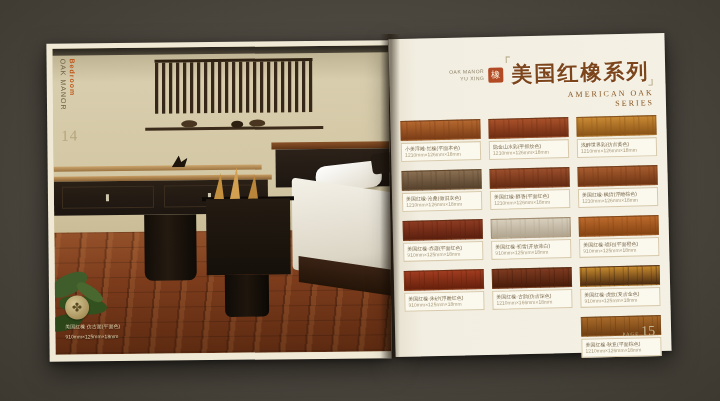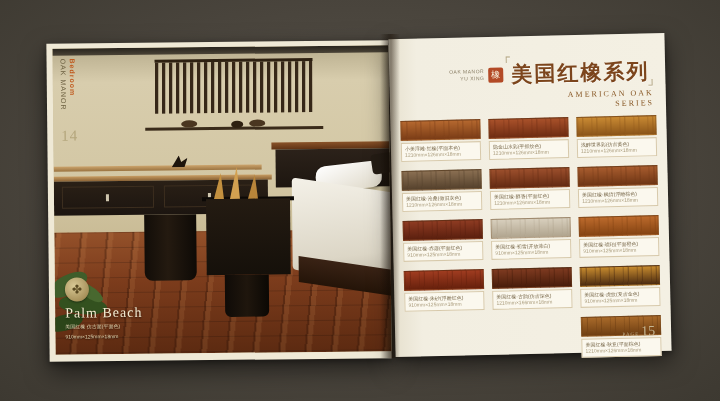--- a/index.html
+++ b/index.html
@@ -167,21 +167,20 @@
     <div class="leaf l4"></div>
 
     <div class="spine-label">
       <span class="l1">Bedroom</span><br>
       <span class="l2">OAK MANOR</span>
     </div>
     <div class="page-num-left">14</div>
 
     <div class="brand-block">
       <div class="emblem">✤</div>
-      <div class="brand-name">Palm Beach</div>
       <div class="brand-sub">美国红橡 仿古面(平面色)</div>
       <div class="brand-sub">910mm×125mm×18mm</div>
     </div>
   </div>
 </div>
 
 <div class="gutter"></div>
 
 <div class="page page-right">
   <div class="rp-header">

